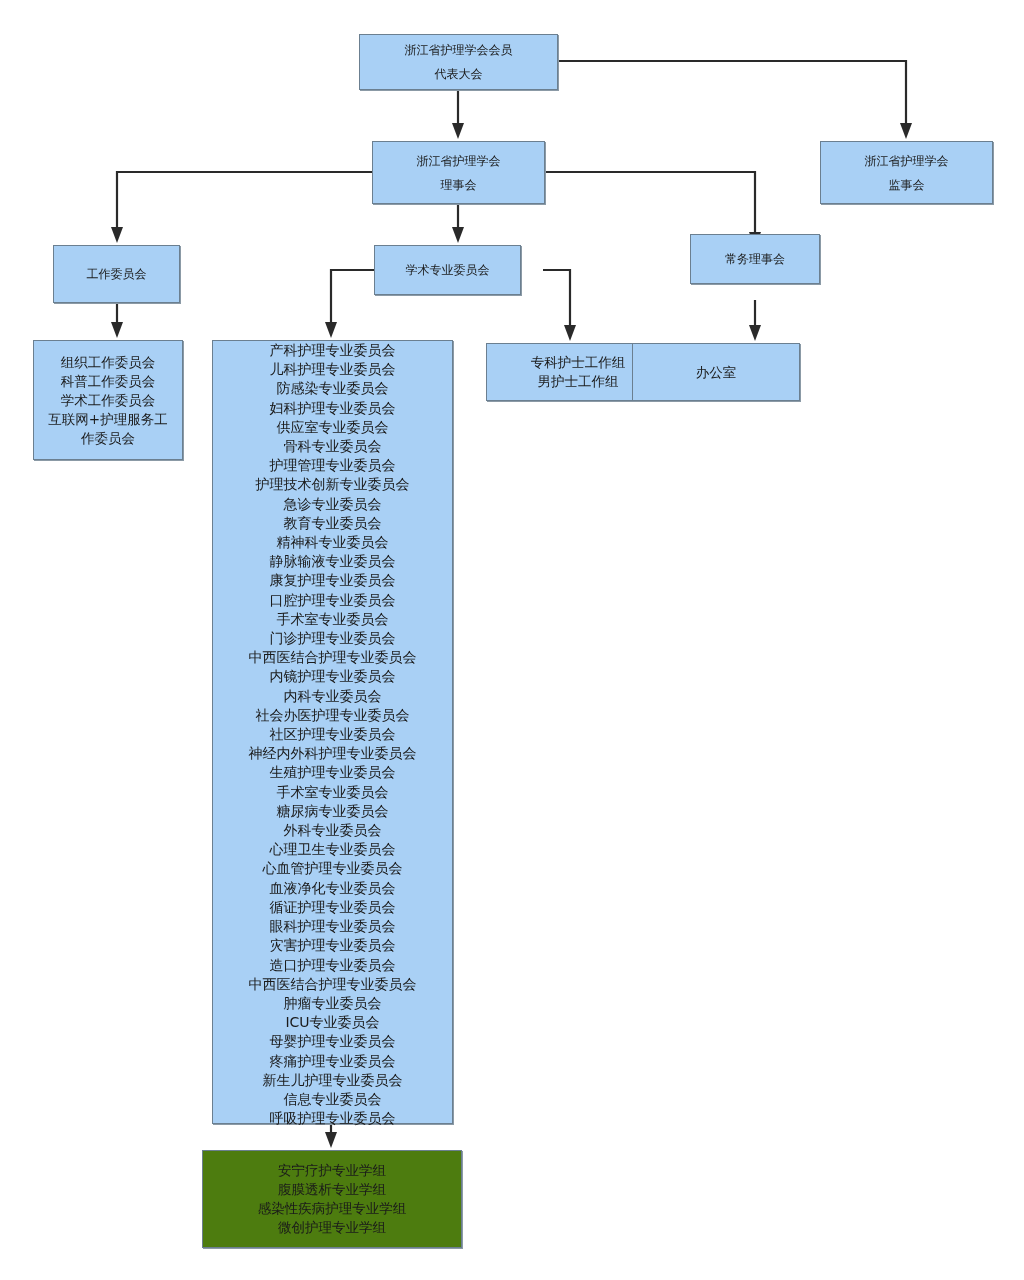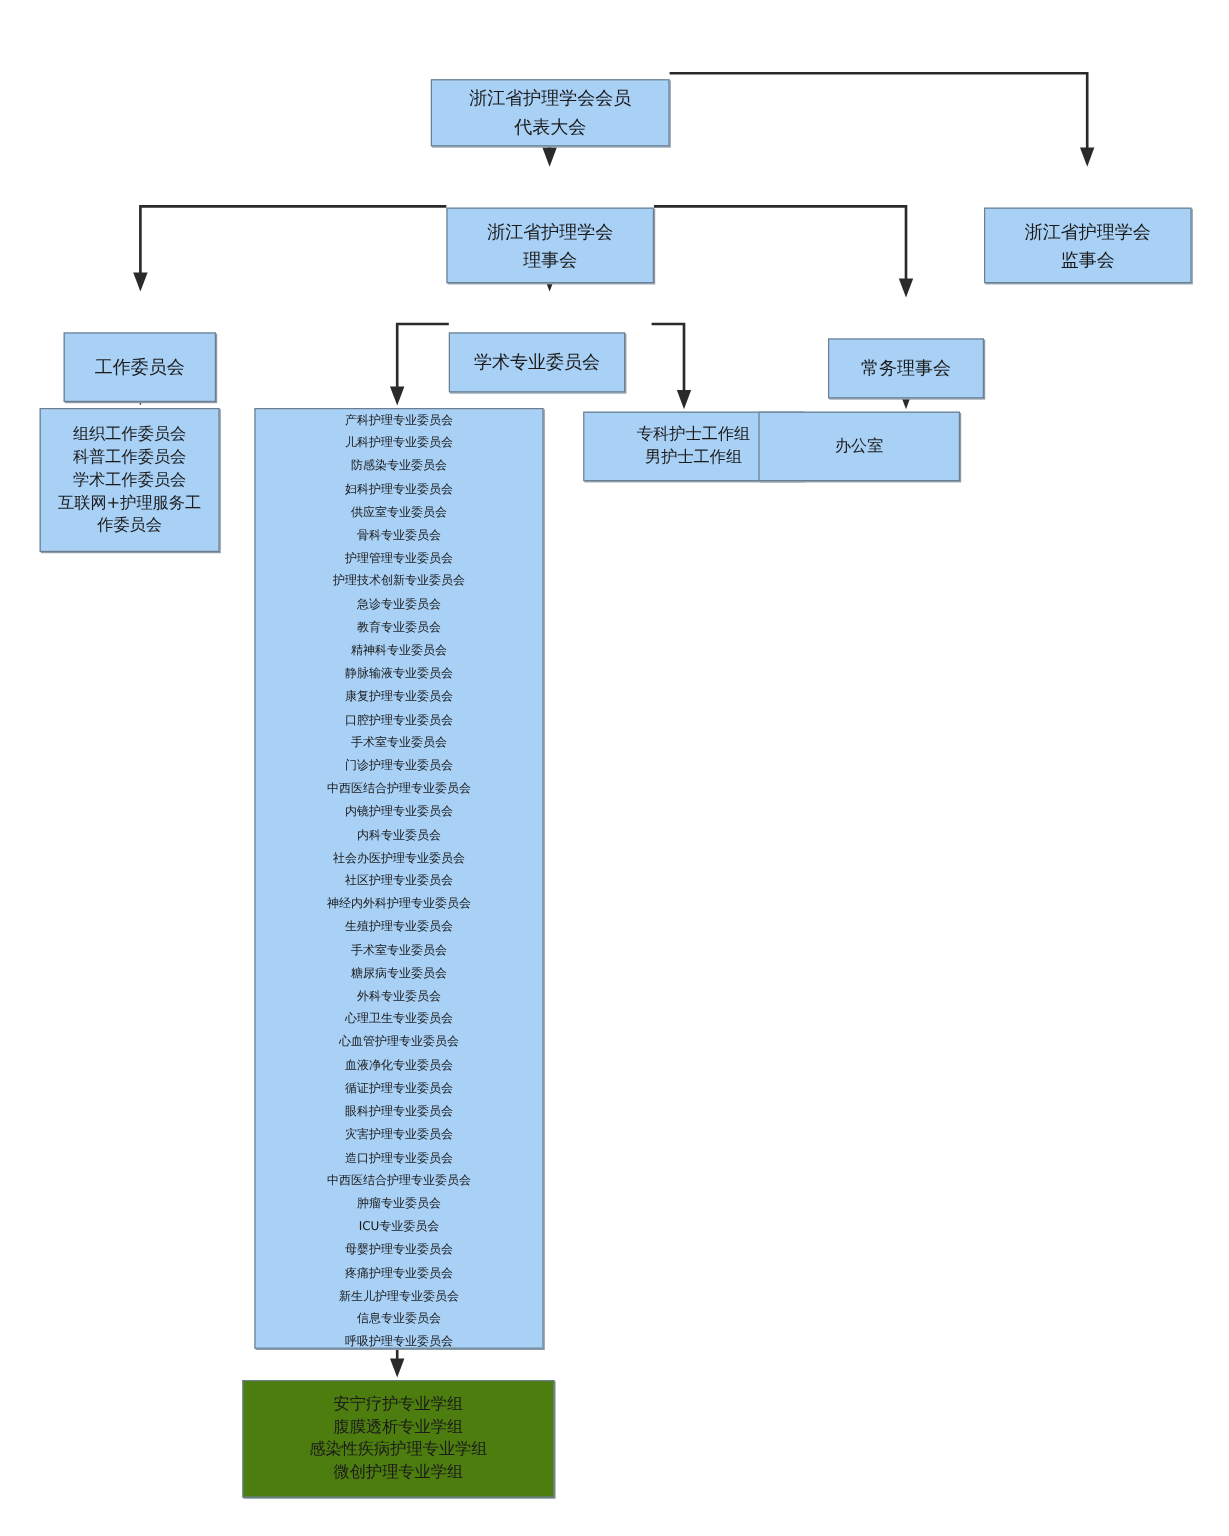--- a/index.html
+++ b/index.html
@@ -24,30 +24,30 @@
       display: flex;
       flex-direction: column;
       align-items: center;
       justify-content: center;
       text-align: center;
     }
     .node .line {
       display: block;
       white-space: nowrap;
     }
-    .lg { font-size: 15px; line-height: 24px; margin-top: 32px; }
+    .lg { font-size: 12px; line-height: 24px; }
     .sm { font-size: 13.5px; line-height: 19px; }
-    .xs { font-size: 10px; line-height: 19.2px; }
+    .xs { font-size: 14px; line-height: 19.2px; }
 
     #n-congress   { left: 359px; top: 34px;  width: 199px; height: 56px; }
     #n-council    { left: 372px; top: 141px; width: 173px; height: 63px; }
     #n-supervisors{ left: 820px; top: 141px; width: 173px; height: 63px; }
     #n-work       { left: 53px;  top: 245px; width: 127px; height: 58px; }
     #n-academic   { left: 374px; top: 245px; width: 147px; height: 50px; }
-    #n-standing   { left: 690px; top: 250px; width: 130px; height: 50px; }
+    #n-standing   { left: 690px; top: 234px; width: 130px; height: 50px; }
     #n-work-list  { left: 33px;  top: 340px; width: 150px; height: 120px; }
     #n-acad-list  { left: 212px; top: 340px; width: 241px; height: 784px; justify-content: flex-start; padding-top: 0px; }
     #n-groups     { left: 486px; top: 343px; width: 184px; height: 58px; }
     #n-office     { left: 632px; top: 343px; width: 168px; height: 58px; }
     #n-study      { left: 202px; top: 1150px; width: 260px; height: 98px; }
 
     svg#edges {
       position: absolute;
       left: 0; top: 0;
       width: 1024px; height: 1280px;

